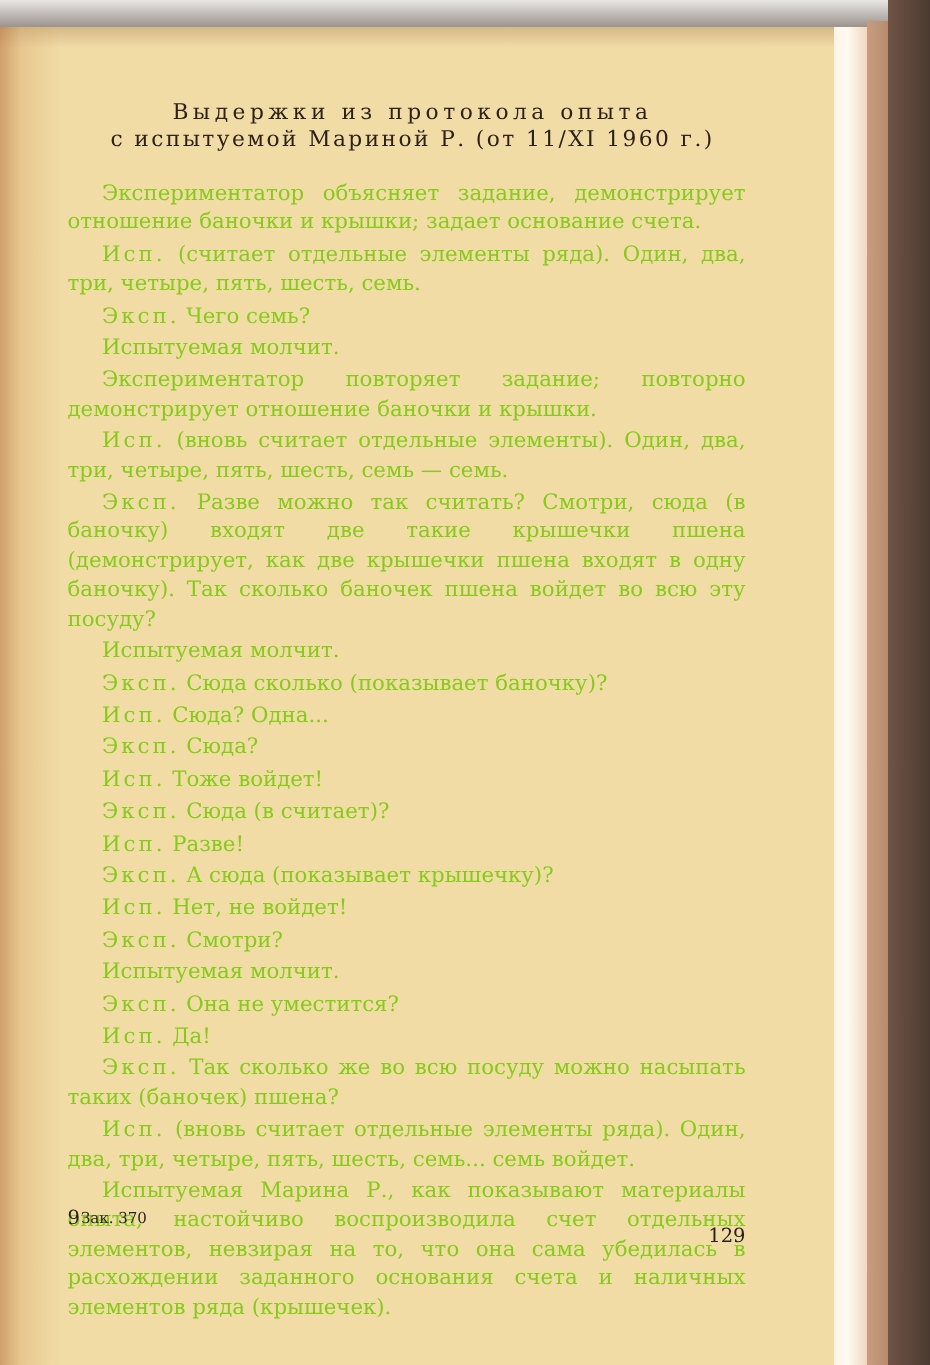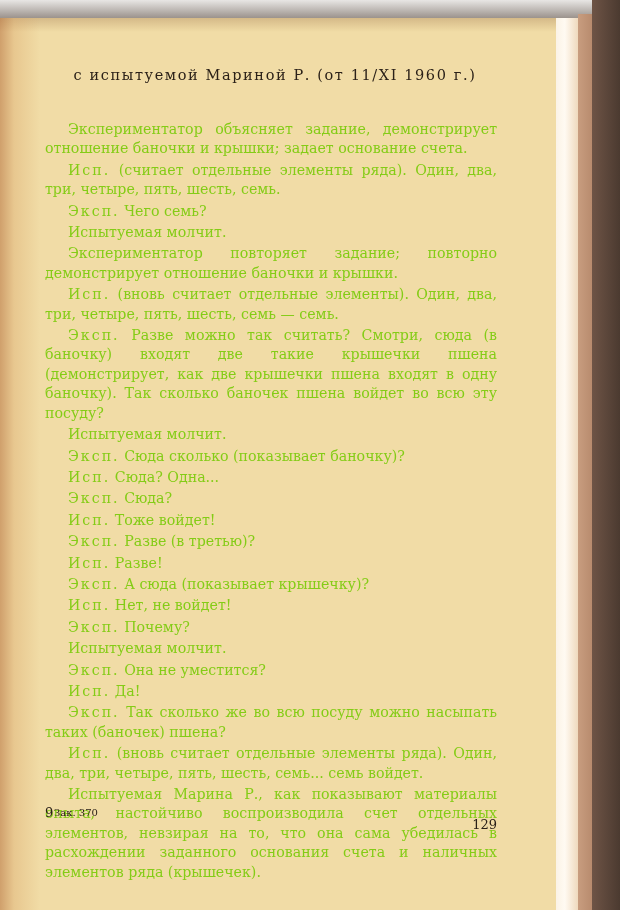--- a/index.html
+++ b/index.html
@@ -57,41 +57,42 @@
 
 <div class="top-strip"></div>
 <div class="cover"></div>
 <div class="page-edge2"></div>
 <div class="page-edge"></div>
 
 <div class="page">
 </div>
 
 <div class="heading">
+  <div class="l1">Выдержки из протокола опыта</div>
   <div class="l2">с испытуемой Мариной Р. (от 11/XI 1960 г.)</div>
 </div>
 
 <div class="content">
   <p class="para"><span class="sp"></span><span>Экспериментатор объясняет задание, демонстрирует отношение баночки и крышки; задает основание счета.</span></p>
   <p class="para"><span class="sp">Исп.</span><span> (считает отдельные элементы ряда). Один, два, три, четыре, пять, шесть, семь.</span></p>
   <p class="para"><span class="sp">Эксп.</span><span> Чего семь?</span></p>
   <p class="para"><span class="sp"></span><span>Испытуемая молчит.</span></p>
   <p class="para"><span class="sp"></span><span>Экспериментатор повторяет задание; повторно демонстрирует отношение баночки и крышки.</span></p>
   <p class="para"><span class="sp">Исп.</span><span> (вновь считает отдельные элементы). Один, два, три, четыре, пять, шесть, семь — семь.</span></p>
   <p class="para"><span class="sp">Эксп.</span><span> Разве можно так считать? Смотри, сюда (в баночку) входят две такие крышечки пшена (демонстрирует, как две крышечки пшена входят в одну баночку). Так сколько баночек пшена войдет во всю эту посуду?</span></p>
   <p class="para"><span class="sp"></span><span>Испытуемая молчит.</span></p>
   <p class="para"><span class="sp">Эксп.</span><span> Сюда сколько (показывает баночку)?</span></p>
   <p class="para"><span class="sp">Исп.</span><span> Сюда? Одна...</span></p>
   <p class="para"><span class="sp">Эксп.</span><span> Сюда?</span></p>
   <p class="para"><span class="sp">Исп.</span><span> Тоже войдет!</span></p>
-  <p class="para"><span class="sp">Эксп.</span><span> Разве (в третью)?</span></p>
+  <p class="para"><span class="sp">Эксп.</span><span> Сюда (в считает)?</span></p>
   <p class="para"><span class="sp">Исп.</span><span> Разве!</span></p>
   <p class="para"><span class="sp">Эксп.</span><span> А сюда (показывает крышечку)?</span></p>
   <p class="para"><span class="sp">Исп.</span><span> Нет, не войдет!</span></p>
-  <p class="para"><span class="sp">Эксп.</span><span> Почему?</span></p>
+  <p class="para"><span class="sp">Эксп.</span><span> Смотри?</span></p>
   <p class="para"><span class="sp"></span><span>Испытуемая молчит.</span></p>
   <p class="para"><span class="sp">Эксп.</span><span> Она не уместится?</span></p>
   <p class="para"><span class="sp">Исп.</span><span> Да!</span></p>
   <p class="para"><span class="sp">Эксп.</span><span> Так сколько же во всю посуду можно насыпать таких (баночек) пшена?</span></p>
   <p class="para"><span class="sp">Исп.</span><span> (вновь считает отдельные элементы ряда). Один, два, три, четыре, пять, шесть, семь... семь войдет.</span></p>
   <p class="para nomargin"><span class="sp"></span><span>Испытуемая Марина Р., как показывают материалы опыта, настойчиво воспроизводила счет отдельных элементов, невзирая на то, что она сама убедилась в расхождении заданного основания счета и наличных элементов ряда (крышечек).</span></p>
 </div>
 
 <div class="footer">
   <span class="sig">9</span>

